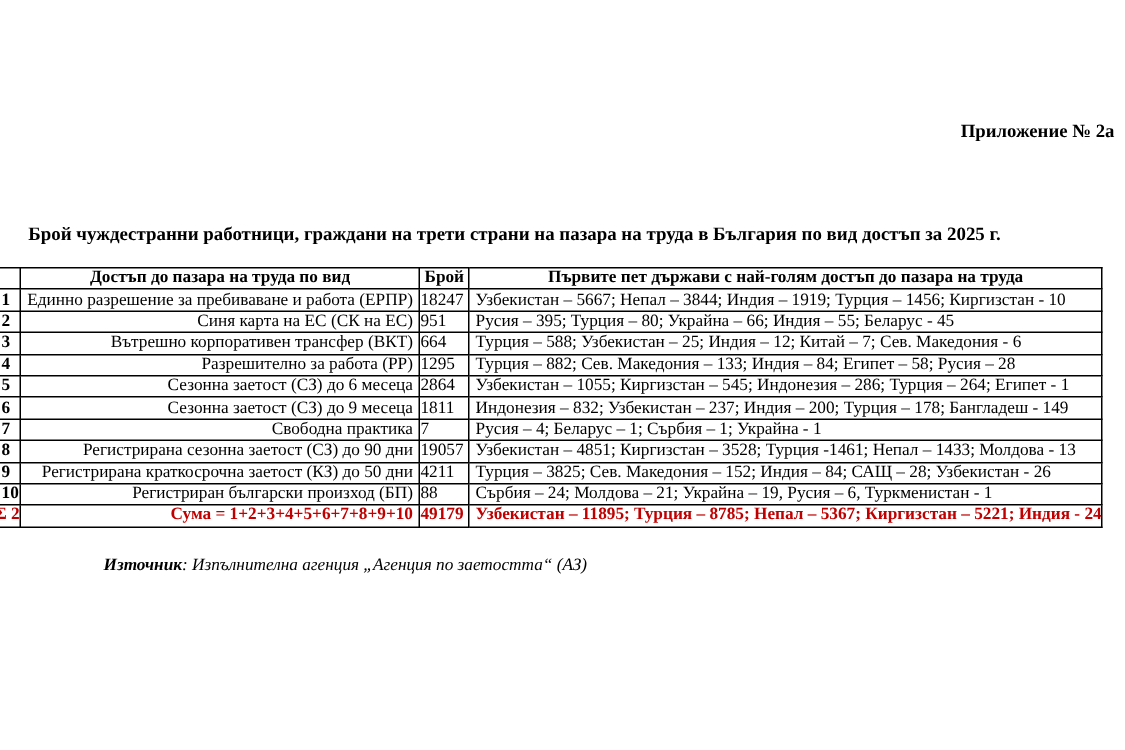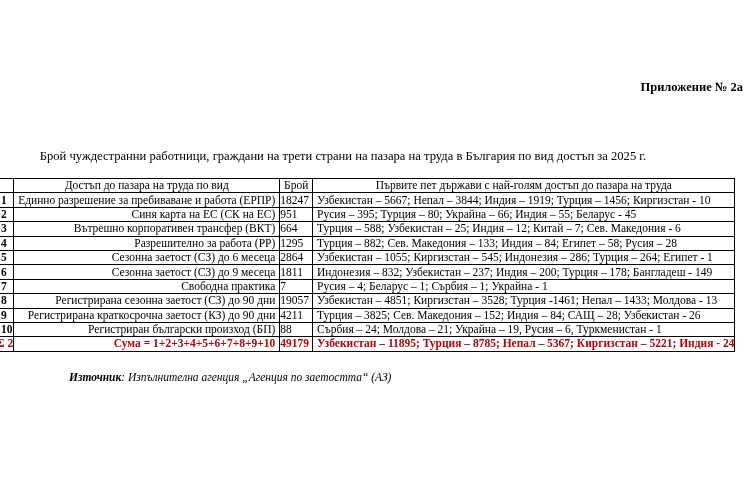--- a/index.html
+++ b/index.html
@@ -10,33 +10,33 @@
     position:relative;
     font-family:"Liberation Serif", "DejaVu Serif", serif;
     color:#000;
   }
   .annex-label {
     position:absolute; top:80px; right:7px;
     font-weight:bold; font-size:12.5px; white-space:nowrap;
   }
   .page-title {
     position:absolute; top:149px; left:0; width:686px;
-    text-align:center; font-weight:normal; font-size:12.6px; white-space:nowrap;
+    text-align:center; font-weight:bold; font-size:12.6px; white-space:nowrap;
   }
   table.doc-table {
     position:absolute; top:178px; left:-30px;
     border-collapse:collapse; table-layout:fixed;
   }
   .doc-table th, .doc-table td {
     border:1px solid #000;
     font-size:11.5px; line-height:13px; height:13.4px;
     padding:0; vertical-align:middle;
     white-space:nowrap; overflow:visible;
   }
-  .doc-table th { font-weight:normal; text-align:center; }
+  .doc-table th { font-weight:bold; text-align:center; }
   .col-num   { width:48px; }
   .col-type  { width:277px; }
   .col-count { width:42px; }
   .col-countries { width:420px; }
   td.col-num { padding-left:30px; text-align:left; font-weight:bold; }
   td.col-type { padding-left:4px; padding-right:4px; text-align:right; }
   td.col-count { padding-right:3px; text-align:left; }
   td.col-countries { padding-left:4px; text-align:left; }
   tr.total-row td { color:#c00000; font-weight:bold; }
   tr.total-row td.col-type { padding-left:0; }
@@ -113,21 +113,21 @@
         <td class="col-countries">Русия – 4; Беларус – 1; Сърбия – 1; Украйна - 1</td>
       </tr>
       <tr>
         <td class="col-num">8</td>
         <td class="col-type">Регистрирана сезонна заетост (СЗ) до 90 дни</td>
         <td class="col-count">19057</td>
         <td class="col-countries">Узбекистан – 4851; Киргизстан – 3528; Турция -1461; Непал – 1433; Молдова - 13</td>
       </tr>
       <tr>
         <td class="col-num">9</td>
-        <td class="col-type">Регистрирана краткосрочна заетост (КЗ) до 90 дни</td>
+        <td class="col-type">Регистрирана краткосрочна заетост (КЗ) до 50 дни</td>
         <td class="col-count">4211</td>
         <td class="col-countries">Турция – 3825; Сев. Македония – 152; Индия – 84; САЩ – 28; Узбекистан - 26</td>
       </tr>
       <tr>
         <td class="col-num">10</td>
         <td class="col-type">Регистриран български произход (БП)</td>
         <td class="col-count">88</td>
         <td class="col-countries">Сърбия – 24; Молдова – 21; Украйна – 19, Русия – 6, Туркменистан - 1</td>
       </tr>
     </tbody>

